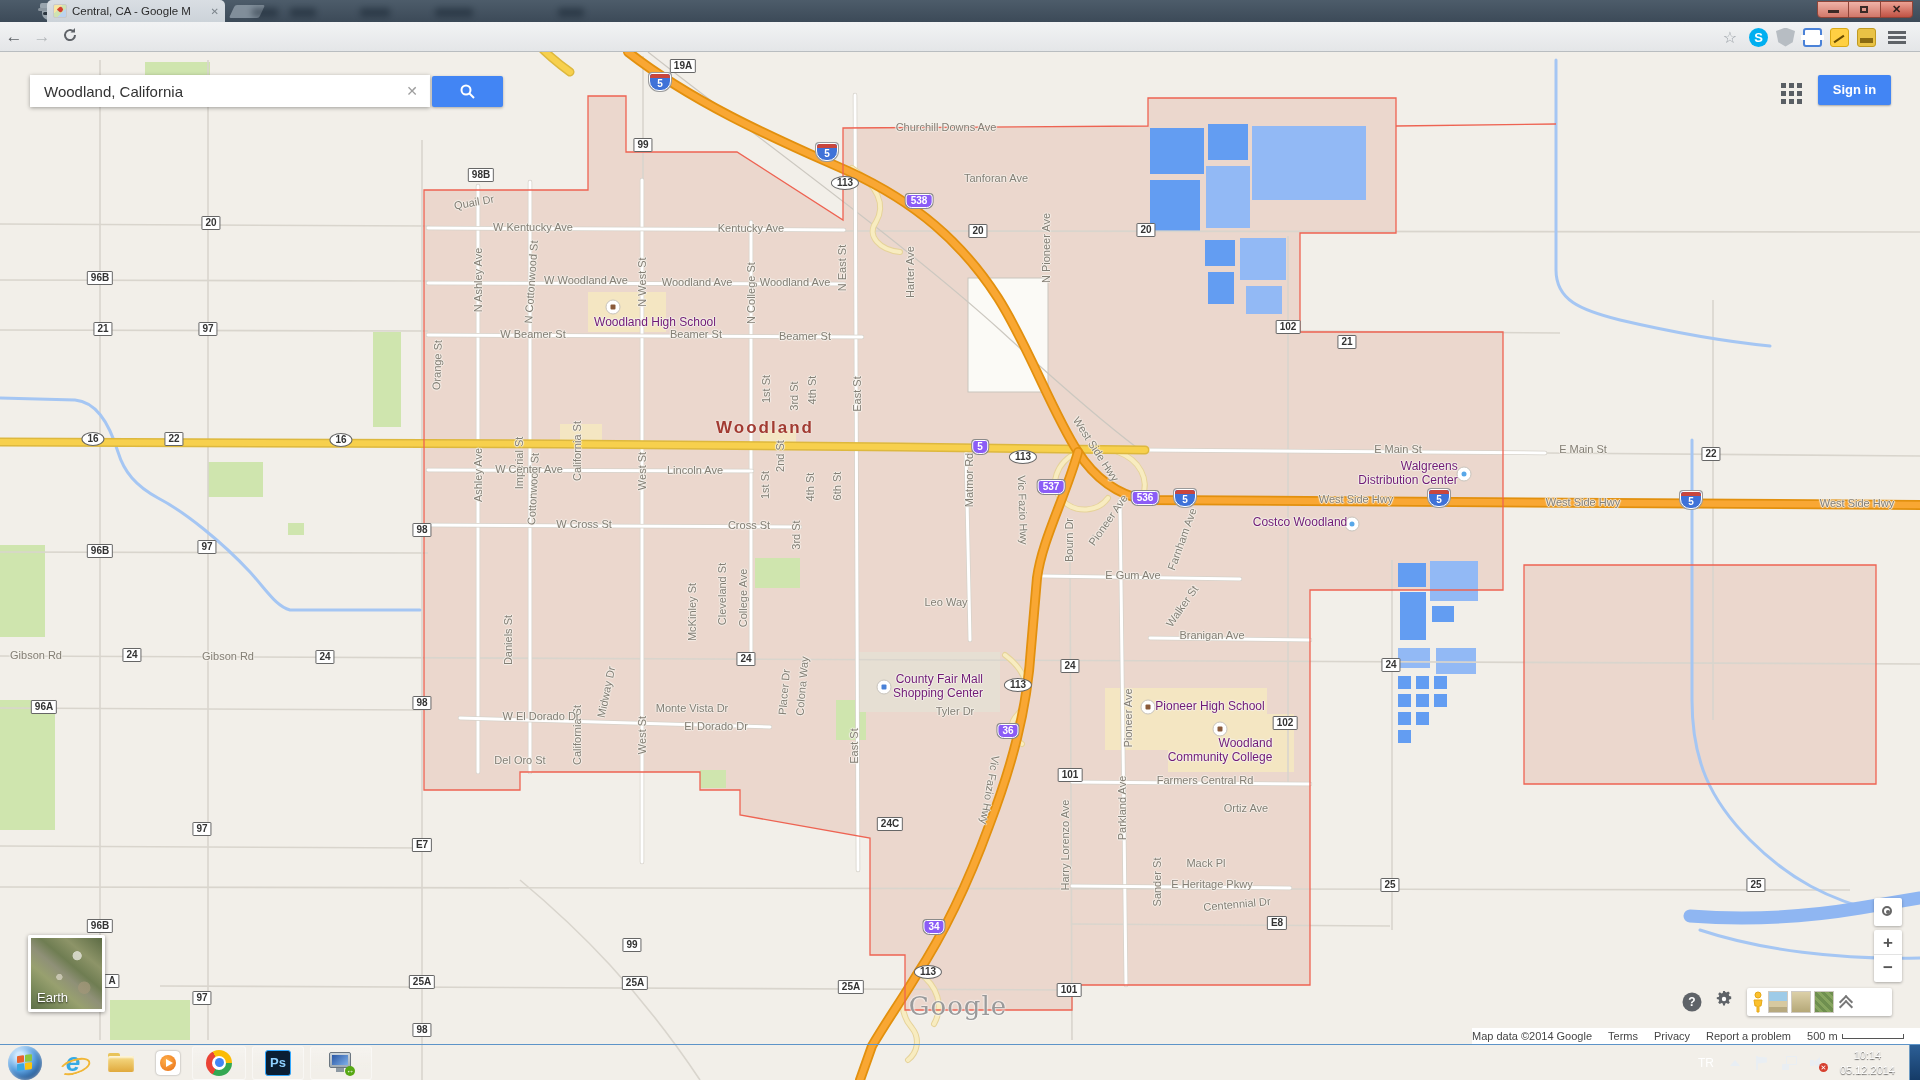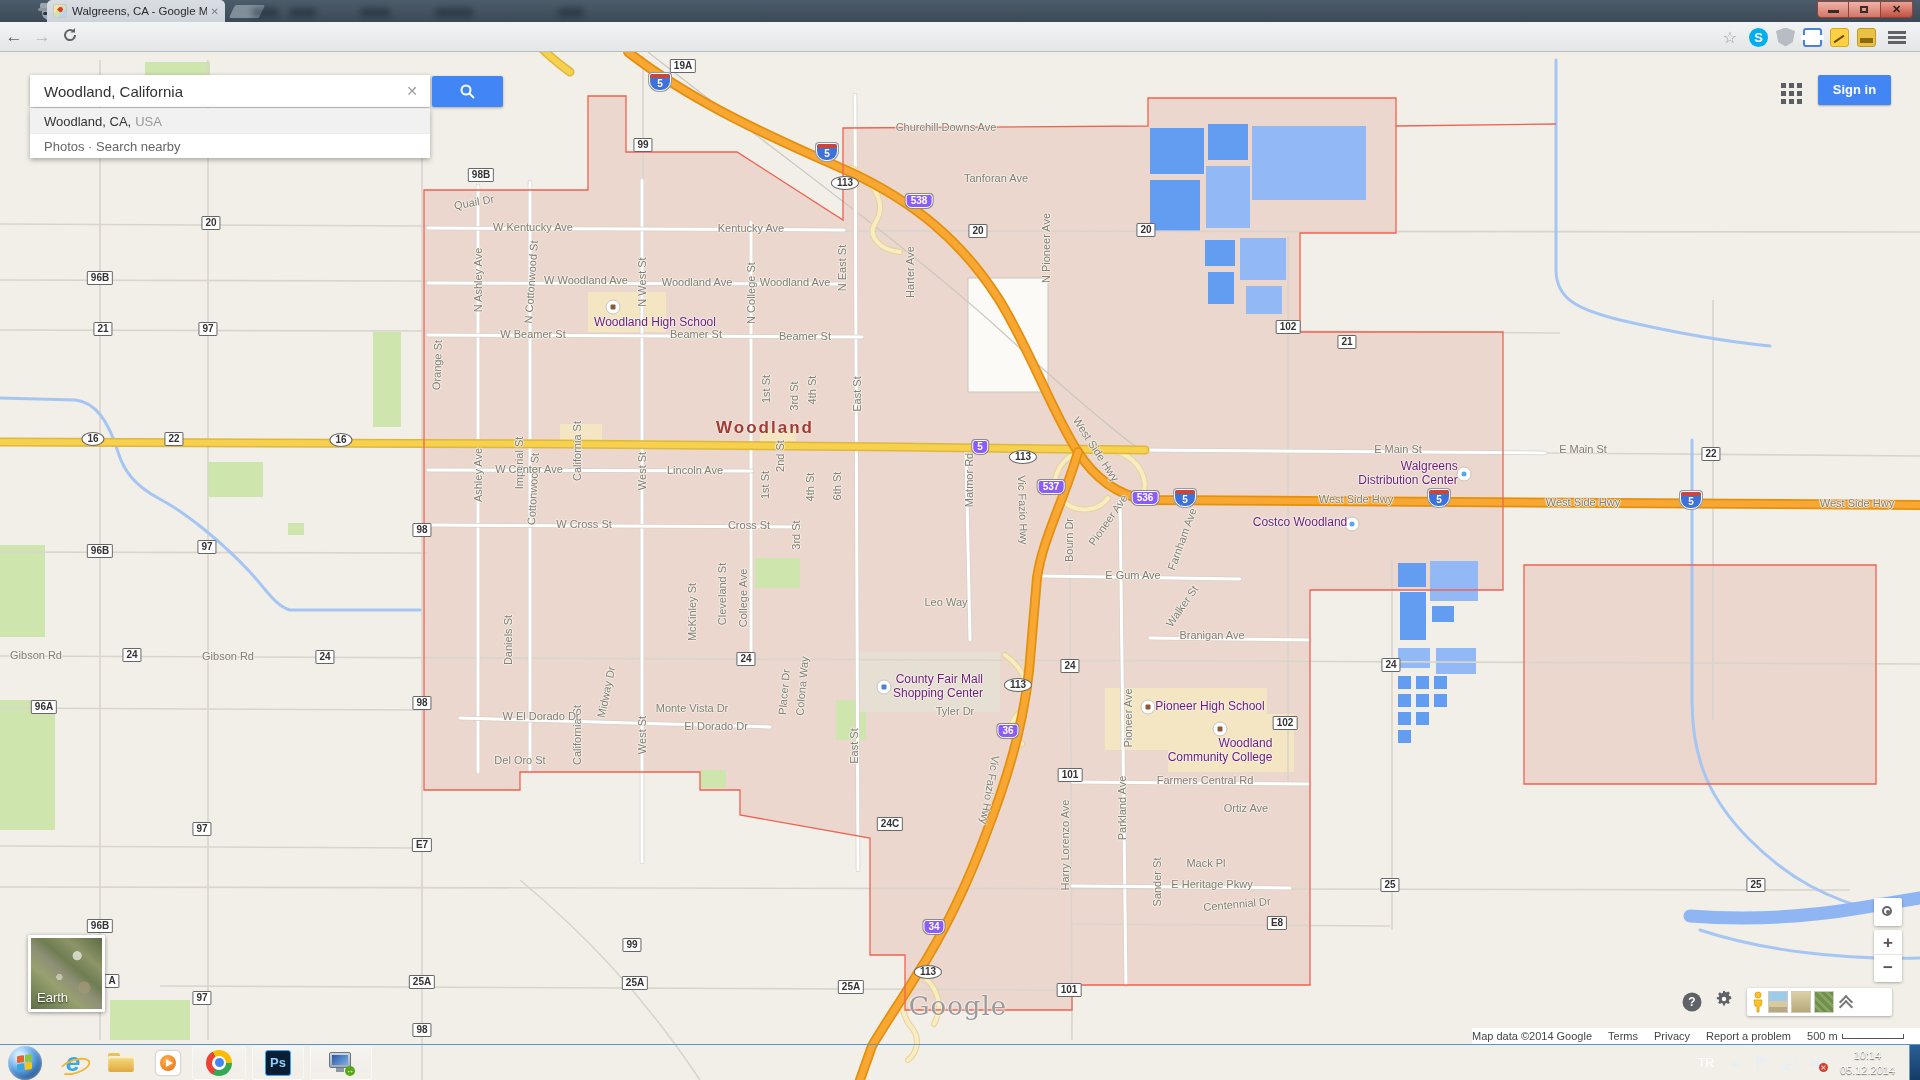--- a/index.html
+++ b/index.html
@@ -502,29 +502,20 @@
   <div id="searchcard">
     <span class="val">Woodland, California</span>
     <span class="clr">✕</span>
   </div>
   <div id="searchbtn">
     <svg width="17" height="17" viewBox="0 0 17 17">
       <circle cx="7" cy="7" r="4.5" fill="none" stroke="#fff" stroke-width="2"></circle>
       <line x1="10.5" y1="10.5" x2="15" y2="15" stroke="#fff" stroke-width="2"></line>
     </svg>
   </div>
-  <div id="suggest">
-    <div class="sug sel">
-      <span class="m">Woodland, CA,</span>
-      <span class="s">USA</span>
-    </div>
-    <div class="sug r2">
-      <span class="m">Photos · Search nearby</span>
-    </div>
-  </div>
   <div id="appsgrid">
     <i style="left:0;top:0"></i>
       <i style="left:8px;top:0"></i>
       <i style="left:16px;top:0"></i>
     <i style="left:0;top:8px"></i>
       <i style="left:8px;top:8px"></i>
       <i style="left:16px;top:8px"></i>
     <i style="left:0;top:16px"></i>
       <i style="left:8px;top:16px"></i>
       <i style="left:16px;top:16px"></i>
@@ -573,21 +564,21 @@
         <span class="hat"></span>
         <span class="brim"></span>
         <span class="face"></span>
         <span class="glasses"></span>
       </span>
   </div>
   <div id="tab">
     <span class="fav">
         <i></i>
       </span>
-    <span class="t">Walgreens, CA - Google M</span>
+    <span class="t">Central, CA - Google M</span>
     <span class="x">✕</span>
   </div>
   <div id="newtab"></div>
   <span class="ghost" style="left:252px;width:26px"></span>
   <span class="ghost" style="left:290px;width:26px"></span>
   <span class="ghost" style="left:360px;width:30px"></span>
   <span class="ghost" style="left:435px;width:38px"></span>
   <span class="ghost" style="left:558px;width:26px"></span>
   <div id="winbtns">
     <div class="wb">

